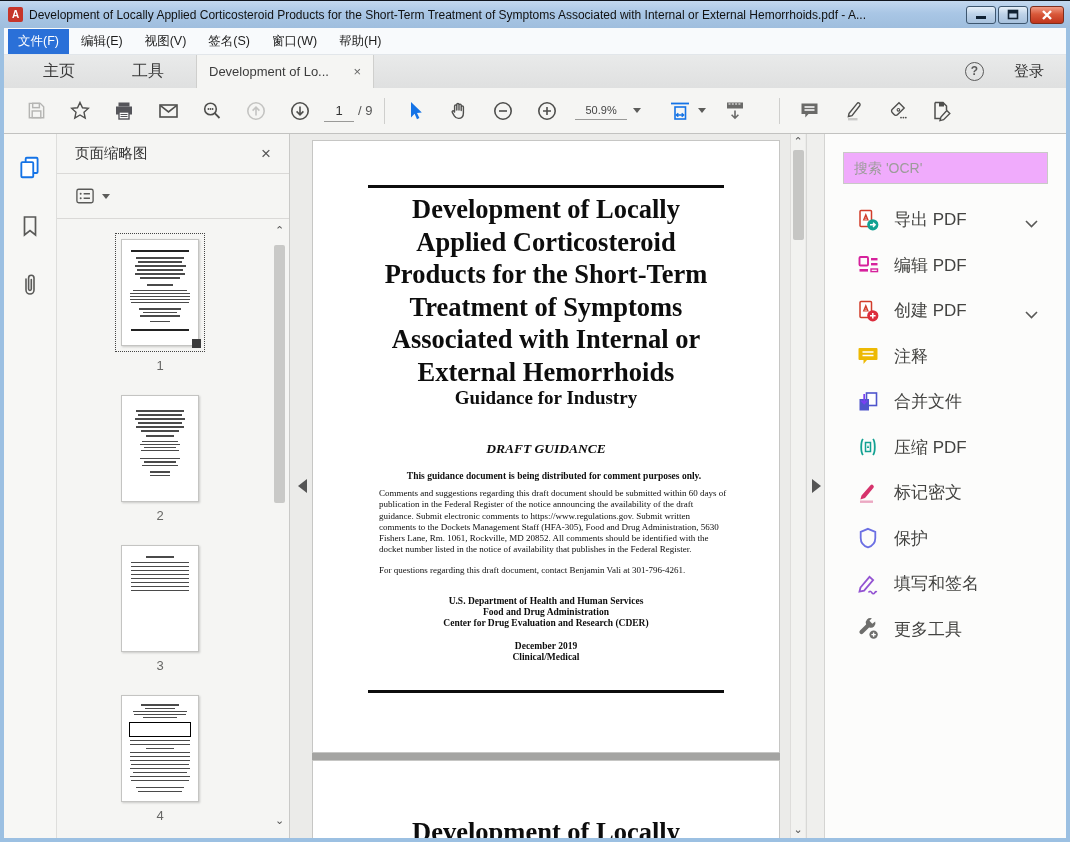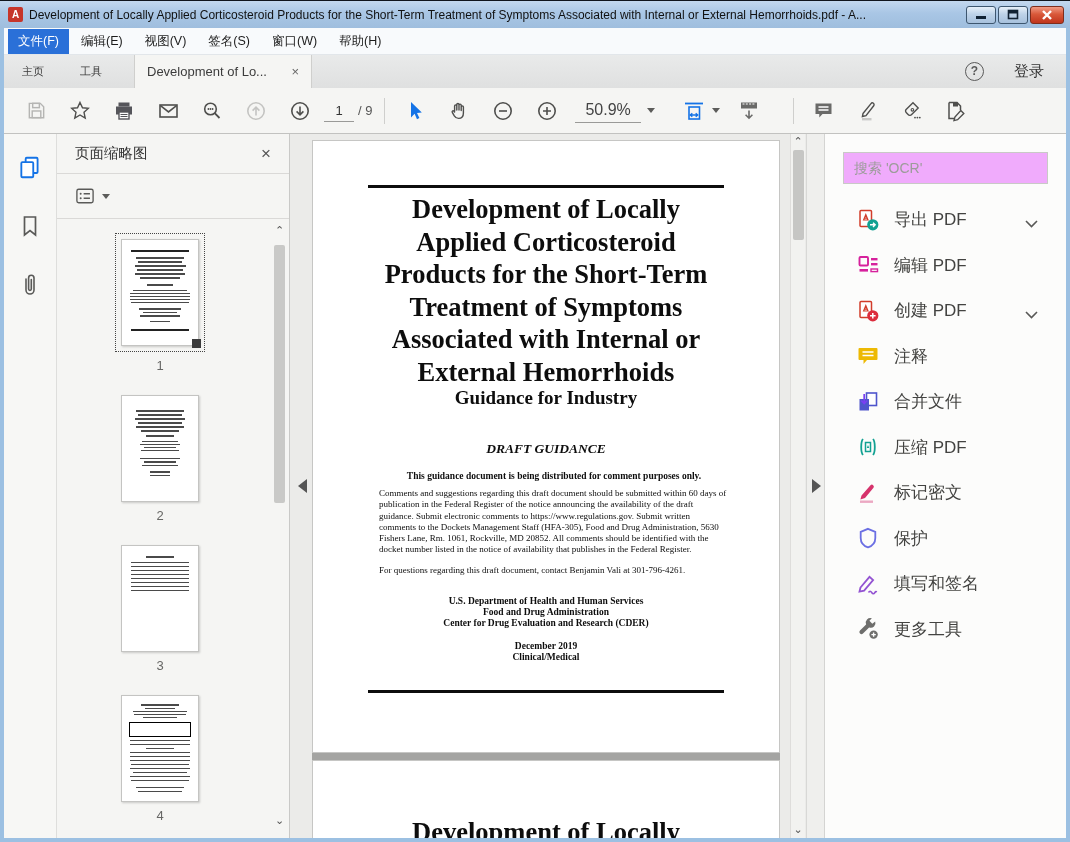--- a/index.html
+++ b/index.html
@@ -19,40 +19,40 @@
   .win-btn svg{display:block;}
   .win-btn.close{width:34px;background:linear-gradient(#f09a84,#d9593a 45%,#c0341c);border-color:#7e2d1c;}
   
   .menubar{position:absolute;left:4px;top:28px;width:1062px;height:27px;background:#f8fafc;
            border-bottom:1px solid #e2e6ea;display:flex;align-items:center;padding-left:4px;}
   .menu-item{font-size:12.5px;color:#1c1c1c;padding:4px 10px;margin-right:2px;}
   .menu-item.active{background:#2a70d8;color:#fff;}
   
   .tabbar{position:absolute;left:4px;top:55px;width:1062px;height:33px;
           background:linear-gradient(#e9eaea,#dfe0e0);display:flex;align-items:stretch;}
-  .tab-static{font-size:11px;color:#3a3a3a;display:flex;align-items:center;padding:0 18px;}
+  .tab-static{font-size:16px;color:#3a3a3a;display:flex;align-items:center;padding:0 18px;margin-left:21px;}
   .doc-tab{background:#f5f5f3;display:flex;align-items:center;padding:0 12px;margin-left:14px;
            border-left:1px solid #cfcfcd;border-right:1px solid #cfcfcd;width:178px;}
   .doc-tab .label{font-size:13px;color:#3c3c3c;white-space:nowrap;overflow:hidden;flex:1;}
   .doc-tab .close{font-size:13px;color:#666;margin-left:8px;}
   .tab-right{margin-left:auto;display:flex;align-items:center;padding-right:22px;}
   .help-circ{width:19px;height:19px;border:1.5px solid #5a5a5a;border-radius:50%;color:#5a5a5a;
              font-size:12px;font-weight:bold;text-align:center;line-height:17px;margin-right:30px;}
   .signin{font-size:15px;color:#333;}
   
   .toolbar{position:absolute;left:4px;top:88px;width:1062px;height:46px;background:#f5f5f3;
            border-bottom:1px solid #c2c2c0;display:flex;align-items:center;padding-left:10px;}
   .tslot{width:44px;display:flex;justify-content:center;align-items:center;flex:none;}
   .tsep{width:1px;height:26px;background:#cfcfcd;margin:0 8px;flex:none;}
   .page-box{width:30px;height:22px;border-bottom:1.5px solid #9a9a98;margin:0 4px 0 2px;flex:none;}
   .page-box input{width:100%;height:100%;border:none;background:transparent;text-align:center;
                   font-size:13px;color:#333;outline:none;font-family:inherit;}
   .page-total{font-size:13px;color:#555;margin-right:4px;flex:none;}
   .zoom-ctl{display:flex;align-items:center;flex:none;margin:0 6px;}
-  .zoom-val{font-size:16px;color:#444;border-bottom:1.5px solid #9a9a98;padding:2px 10px 3px;}
+  .zoom-val{font-size:11px;color:#444;border-bottom:1.5px solid #9a9a98;padding:2px 10px 3px;}
   .caret{width:0;height:0;border-left:4px solid transparent;border-right:4px solid transparent;
          border-top:5px solid #5c5c5a;margin-left:6px;}
   
   .main{position:absolute;left:4px;top:134px;width:1062px;height:704px;background:#ebebe9;}
   
   .rail{position:absolute;left:0;top:0;width:53px;height:704px;background:#f7f7f5;border-right:1px solid #dededc;
         display:flex;flex-direction:column;align-items:center;padding-top:20px;}
   .rail .ric{margin-bottom:30px;}
   
   .left-panel{position:absolute;left:53px;top:0;width:233px;height:704px;background:#f5f5f3;border-right:1px solid #c9c9c7;}

